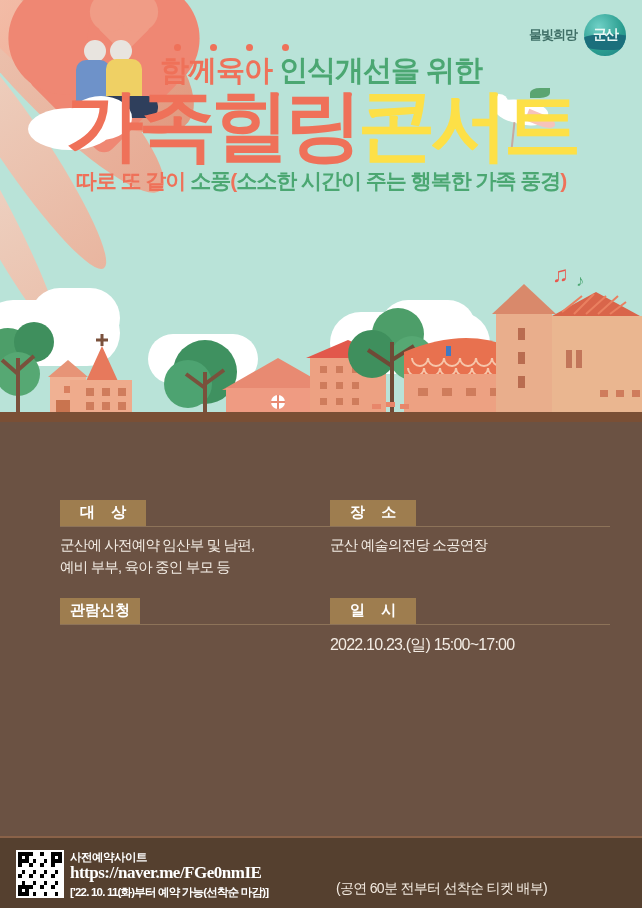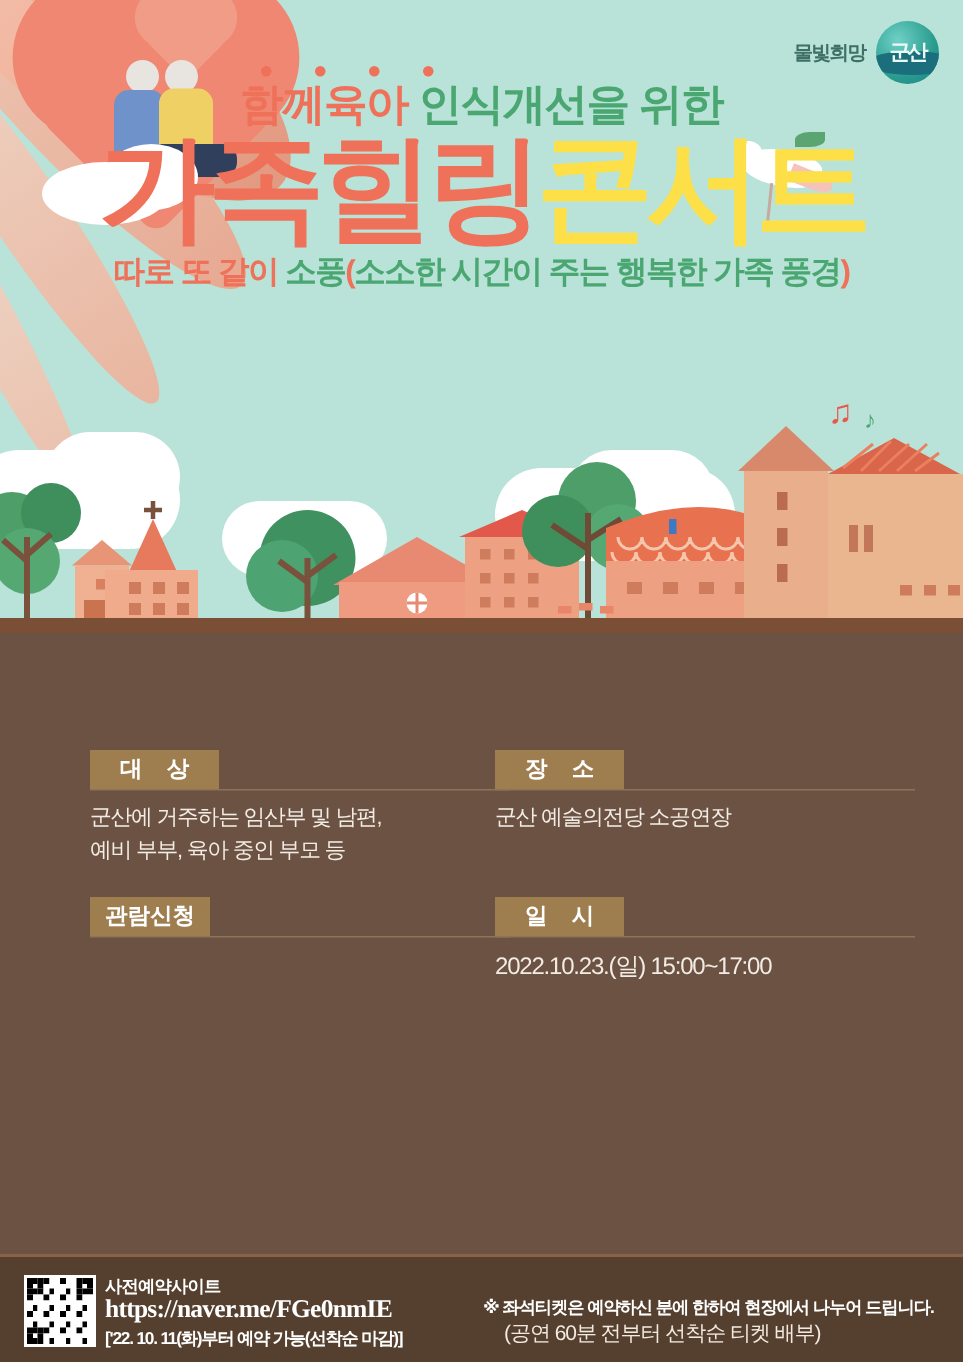--- a/index.html
+++ b/index.html
@@ -315,21 +315,21 @@
     </div>
   </div>
 
 
   <div class="body-brown">
     <div class="info">
 
       <div class="info-col col-l" style="top:0;">
         <span class="lbl">대   상</span>
         <div class="lbl-rule"></div>
-        <div class="val" style="white-space:pre-line;">군산에 거주하는 임산부 및 남편,
+        <div class="val" style="white-space:pre-line;">군산에 사전예약 임산부 및 남편,
 예비 부부, 육아 중인 부모 등</div>
       </div>
 
       <div class="info-col col-r" style="top:0;">
         <span class="lbl">장   소</span>
         <div class="lbl-rule"></div>
         <div class="val" style="white-space:pre-line;">군산 예술의전당 소공연장</div>
       </div>
 
       <div class="info-col col-l" style="top:98px;">
@@ -491,17 +491,16 @@
           <i></i>
           <i style="background: rgb(255, 255, 255);"></i>
           <i style="background: rgb(255, 255, 255);"></i>
           <i></i>
           <i style="background: rgb(255, 255, 255);"></i>
         </div>
     </div>
     <div class="f-label">사전예약사이트</div>
     <div class="f-url">https://naver.me/FGe0nmIE</div>
     <div class="f-note">['22. 10. 11(화)부터 예약 가능(선착순 마감)]</div>
-    <div class="f-right1">※ 좌석티켓은 예약하신 분에 한하여 현장에서 나누어 드립니다.</div>
     <div class="f-right2">(공연 60분 전부터 선착순 티켓 배부)</div>
   </div>
 
 </div>
 
 </body></html>

